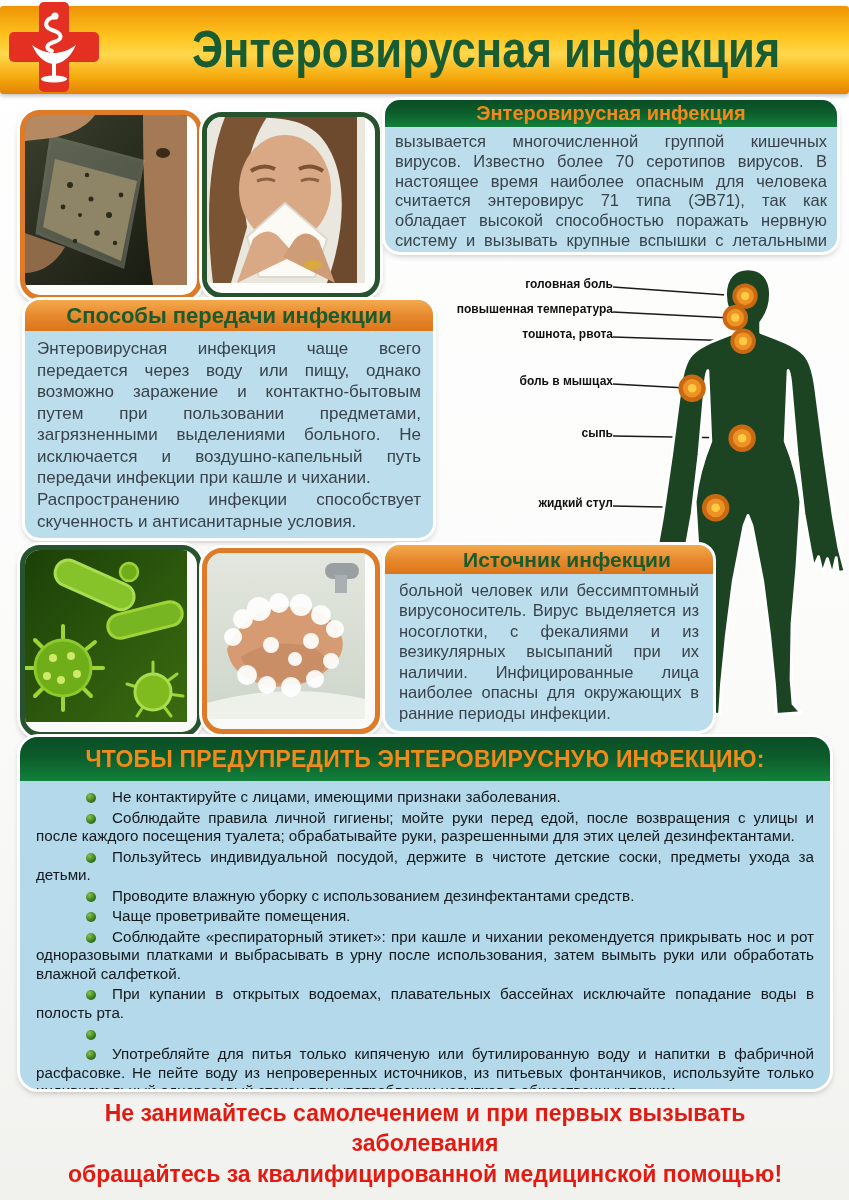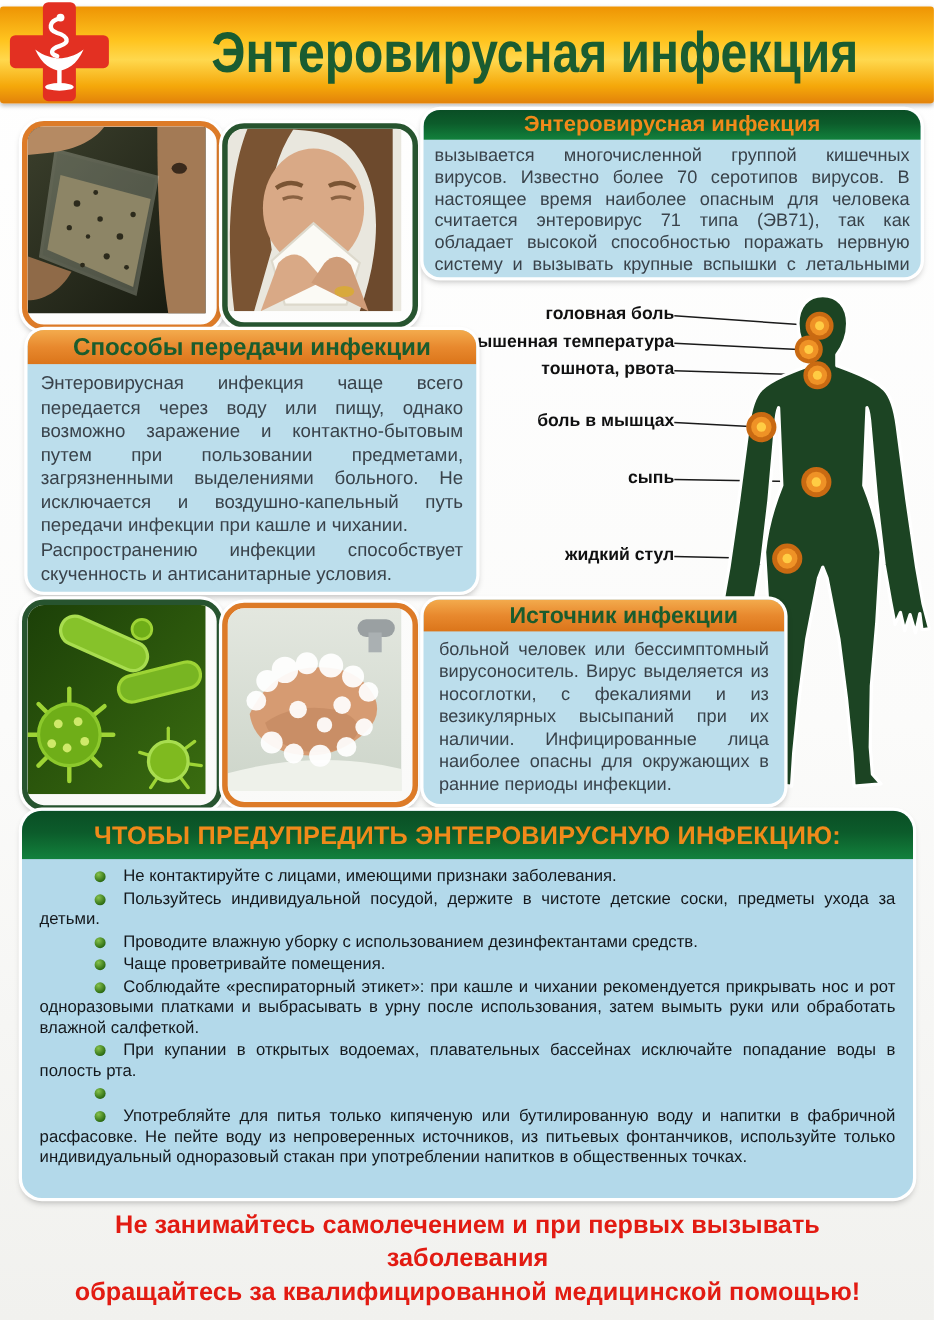--- a/index.html
+++ b/index.html
@@ -52,21 +52,21 @@
   #transmission-box .box-body{padding:7px 12px;font-size:17px;line-height:1.27;}
   #transmission-box p{margin:0;}
   #source-box{left:385px;top:545px;width:328px;height:186px;}
   #source-box .box-head{height:29px;font-size:21px;padding-left:36px;}
   #source-box .box-body{padding:6px 14px;font-size:16.5px;line-height:1.24;}
   
   #symptoms-heading{
     position:absolute;left:388px;top:254px;font-size:27px;font-weight:bold;color:#0d0d0d;
   }
   .sym-label{
-    position:absolute;right:236px;font-size:16px;font-weight:bold;color:#101010;white-space:nowrap;
+    position:absolute;right:236px;font-size:12px;font-weight:bold;color:#101010;white-space:nowrap;
   }
   #sym-lines{position:absolute;left:430px;top:270px;width:332px;height:250px;}
   #body-figure{position:absolute;left:650px;top:262px;width:196px;height:472px;}
   
   #prevention-box{left:20px;top:737px;width:810px;height:352px;border-radius:18px;background:#b3d9ea;}
   #prevention-box .box-head{height:44px;font-size:23px;letter-spacing:.2px;}
   .rules{padding:7px 16px 8px;}
   .rule{
     text-indent:50px;text-align:justify;font-size:15.2px;line-height:1.22;
     color:#14181c;margin:0 0 2px 0;
@@ -294,20 +294,21 @@
 
   <div id="source-box" class="ibox">
     <div class="box-head head-orange">Источник инфекции</div>
     <div class="box-body">больной человек или бессимптомный вирусоноситель. Вирус выделяется из носоглотки, с фекалиями и из везикулярных высыпаний при их наличии. Инфицированные лица наиболее опасны для окружающих в ранние периоды инфекции.</div>
   </div>
 
   <div id="prevention-box" class="ibox">
     <div class="box-head head-green">ЧТОБЫ ПРЕДУПРЕДИТЬ ЭНТЕРОВИРУСНУЮ ИНФЕКЦИЮ:</div>
     <div class="rules">
       <div class="rule"><span class="dot"></span><span>Не контактируйте с лицами, имеющими признаки заболевания.</span></div>
+      <div class="rule"><span class="dot"></span><span>Соблюдайте правила личной гигиены; мойте руки перед едой, после возвращения с улицы и после каждого посещения туалета; обрабатывайте руки, разрешенными для этих целей дезинфектантами.</span></div>
       <div class="rule"><span class="dot"></span><span>Пользуйтесь индивидуальной посудой, держите в чистоте детские соски, предметы ухода за детьми.</span></div>
       <div class="rule"><span class="dot"></span><span>Проводите влажную уборку с использованием дезинфектантами средств.</span></div>
       <div class="rule"><span class="dot"></span><span>Чаще проветривайте помещения.</span></div>
       <div class="rule"><span class="dot"></span><span>Соблюдайте «респираторный этикет»: при кашле и чихании рекомендуется прикрывать нос и рот одноразовыми платками и выбрасывать в урну после использования, затем вымыть руки или обработать влажной салфеткой.</span></div>
       <div class="rule"><span class="dot"></span><span>При купании в открытых водоемах, плавательных бассейнах исключайте попадание воды в полость рта.</span></div>
       <div class="rule"><span class="dot"></span></div>
       <div class="rule"><span class="dot"></span><span>Употребляйте для питья только кипяченую или бутилированную воду и напитки в фабричной расфасовке. Не пейте воду из непроверенных источников, из питьевых фонтанчиков, используйте только индивидуальный одноразовый стакан при употреблении напитков в общественных точках.</span></div>
 
     </div>
   </div>

